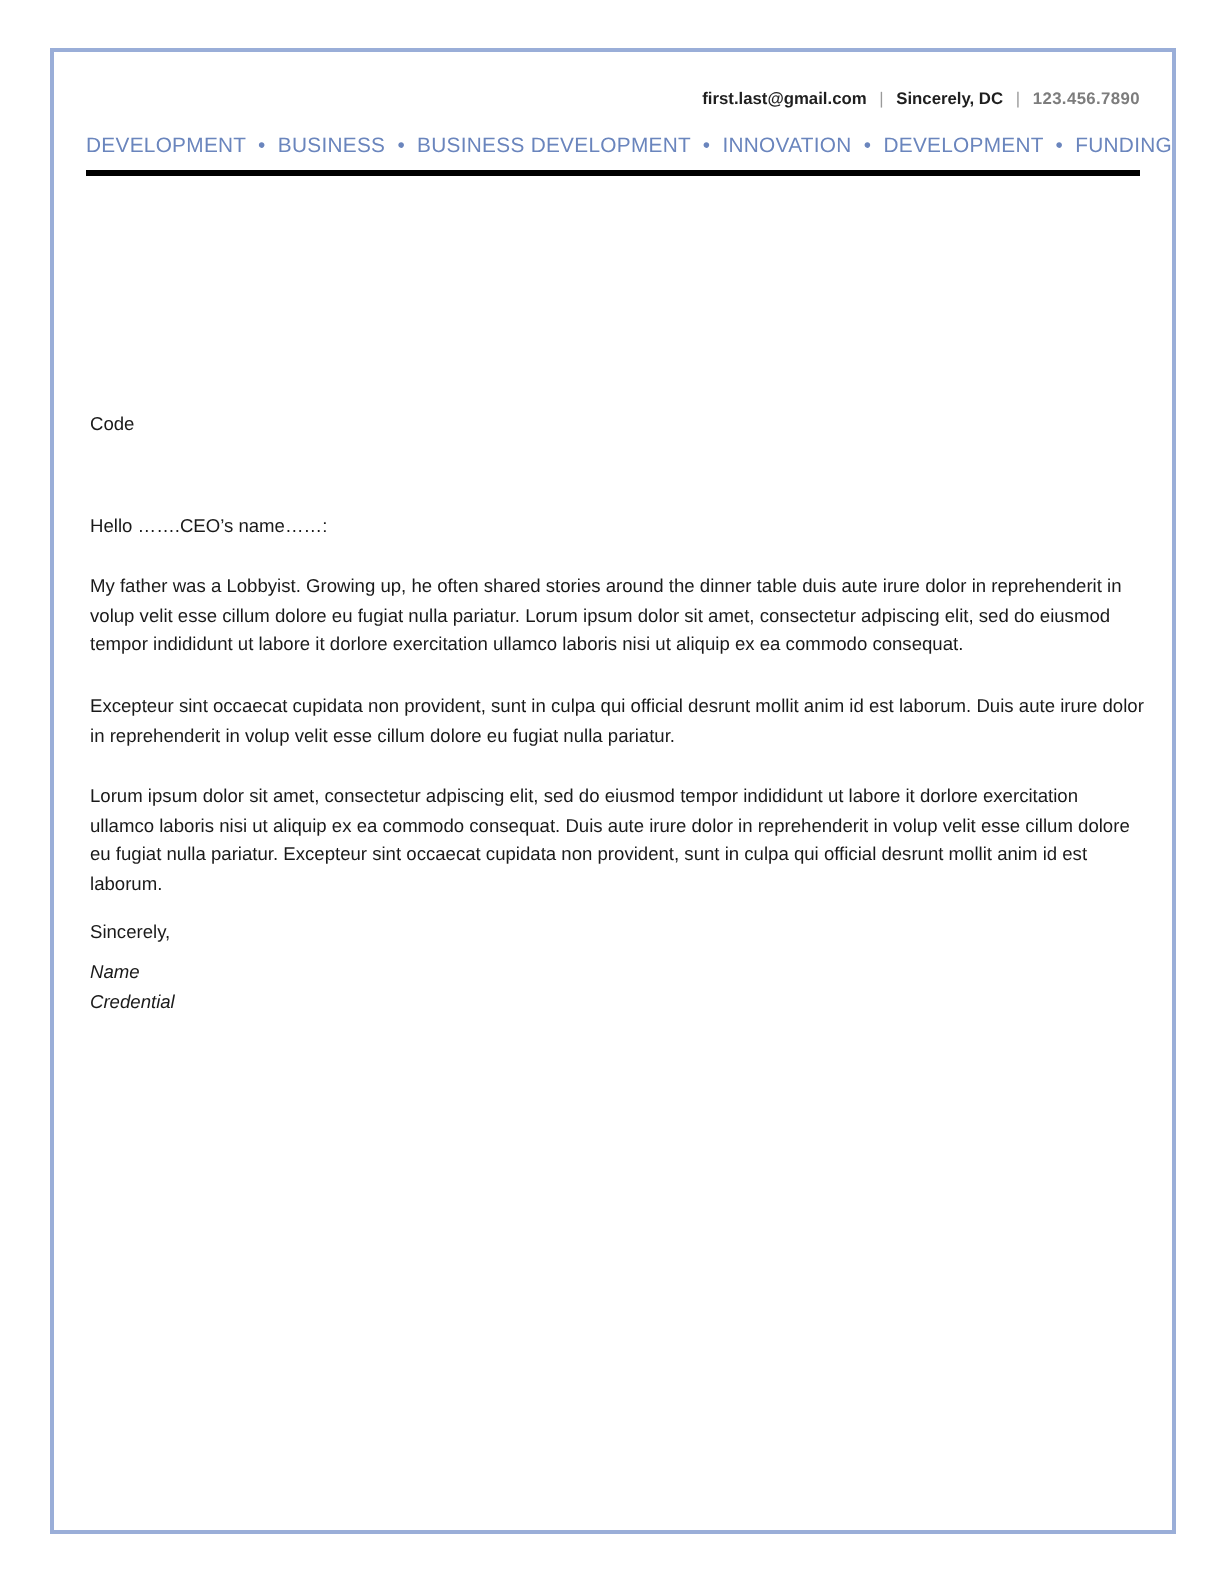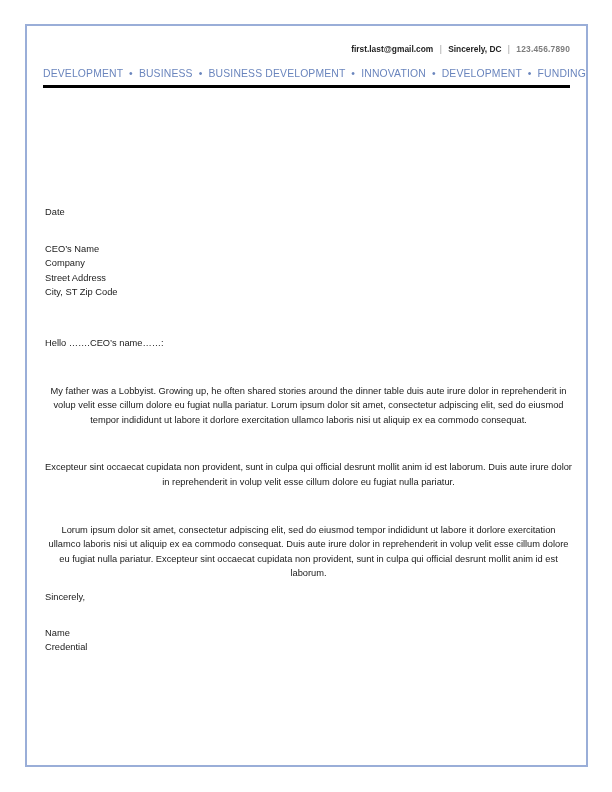--- a/index.html
+++ b/index.html
@@ -122,28 +122,28 @@
   #recipient-block {
     margin-top: 22px;
   }
   #recipient-block div { line-height: 14.6px; }
 
   #salutation {
     margin-top: 36px;
   }
 
   .body-paragraph {
-    margin-top: 33px;
-    text-align: center;
+    margin-top: 16px;
+    text-align: left;
     line-height: 14.6px;
   }
 
   #closing { margin-top: 5px; }
 
-  #signature-block { margin-top: 21px; }
+  #signature-block { margin-top: 6px; font-style: italic; }
   #signature-block div { line-height: 14.6px; }
 </style>
 </head>
 <body>
 
 <div id="page">
 
   <div id="sheet-border"></div>
 
   <div id="letterhead">
@@ -171,28 +171,22 @@
       <span>DEVELOPMENT</span>
       <span class="dot">•</span>
       <span>FUNDING</span>
     </div>
   </div>
 
   <div id="header-rule"></div>
 
   <div id="letter-body">
 
-    <div id="date-line">Date</div>
-
-    <div id="recipient-block">
-      <div>CEO’s Name</div>
-      <div>Company</div>
-      <div>Street Address</div>
-      <div>City, ST  Zip Code</div>
-    </div>
+    <div id="date-line">Code</div>
+
 
     <div id="salutation">Hello …….CEO’s name……:</div>
 
     <p class="body-paragraph">My father was a Lobbyist. Growing up, he often shared stories around the dinner table duis aute irure dolor in reprehenderit in volup velit esse cillum dolore eu fugiat nulla pariatur. Lorum ipsum dolor sit amet, consectetur adpiscing elit, sed do eiusmod tempor indididunt ut labore it dorlore exercitation ullamco laboris nisi ut aliquip ex ea commodo consequat.</p>
     <p class="body-paragraph">Excepteur sint occaecat cupidata non provident, sunt in culpa qui official desrunt mollit anim id est laborum. Duis aute irure dolor in reprehenderit in volup velit esse cillum dolore eu fugiat nulla pariatur.</p>
     <p class="body-paragraph">Lorum ipsum dolor sit amet, consectetur adpiscing elit, sed do eiusmod tempor indididunt ut labore it dorlore exercitation ullamco laboris nisi ut aliquip ex ea commodo consequat. Duis aute irure dolor in reprehenderit in volup velit esse cillum dolore eu fugiat nulla pariatur. Excepteur sint occaecat cupidata non provident, sunt in culpa qui official desrunt mollit anim id est laborum.</p>
 
     <div id="closing">Sincerely,</div>
 
     <div id="signature-block">

